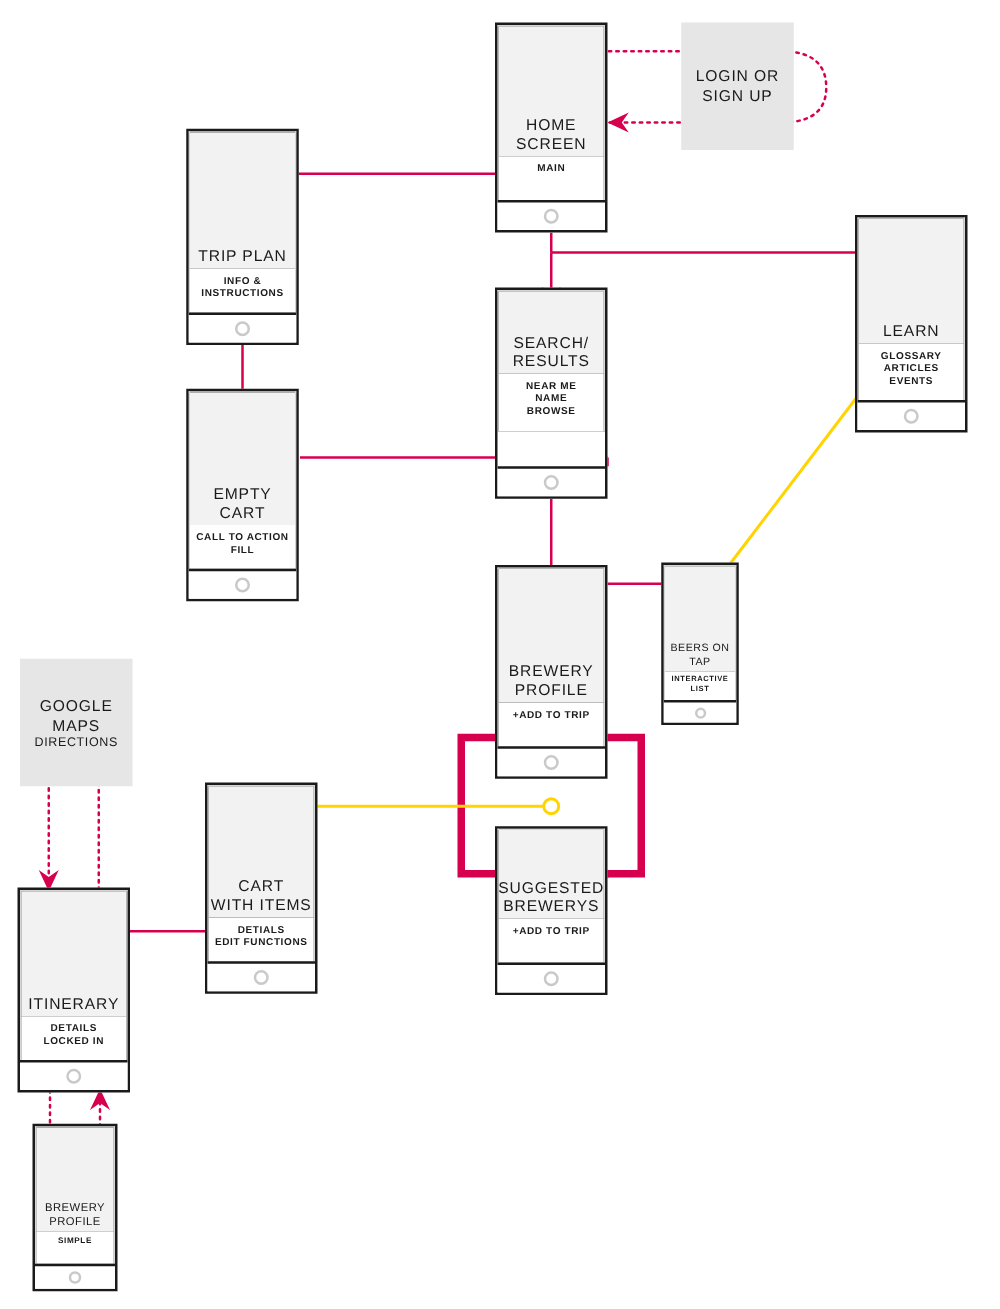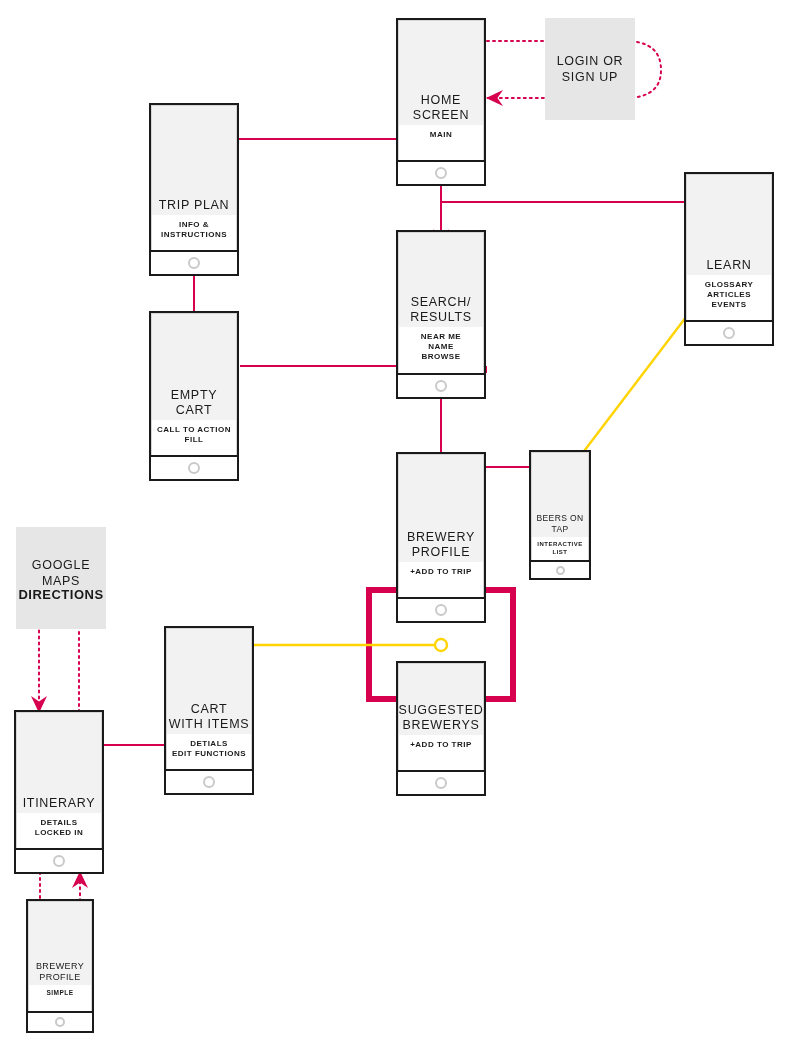--- a/index.html
+++ b/index.html
@@ -128,24 +128,24 @@
     text-align: center;
     color: #1a1a1a;
     font-size: 12.5px;
     letter-spacing: 0.7px;
     line-height: 16px;
     white-space: pre-line;
   }
   .note .note-sub {
     text-align: center;
     color: #1a1a1a;
-    font-size: 13px;
+    font-size: 10px;
     letter-spacing: 0.5px;
     line-height: 11px;
-    font-weight: 700;
+    font-weight: 400;
     white-space: pre-line;
   }
   .note .inner { display: flex; flex-direction: column; align-items: center; }
 </style>
 </head>
 <body>
 
 <div id="canvas">
 
   <svg id="wires" viewBox="0 0 800 1047" xmlns="http://www.w3.org/2000/svg">
@@ -258,21 +258,21 @@
       <div class="subzone">
         <div class="sub">CALL TO ACTION
 FILL</div>
       </div>
     </div>
     <div class="navbar">
       <div class="homebtn"></div>
     </div>
   </div>
 
-  <div class="screen" style="left:396px; top:230px; width:90px; height:169px;">
+  <div class="screen" style="left:396px; top:230px; width:90px; height:169px;gap:28px;">
     <div class="body">
       <div class="topzone">
         <div class="title">SEARCH/
 RESULTS</div>
       </div>
       <div class="subzone" style="min-height:41px;">
         <div class="sub">NEAR ME
 NAME
 BROWSE</div>
       </div>

